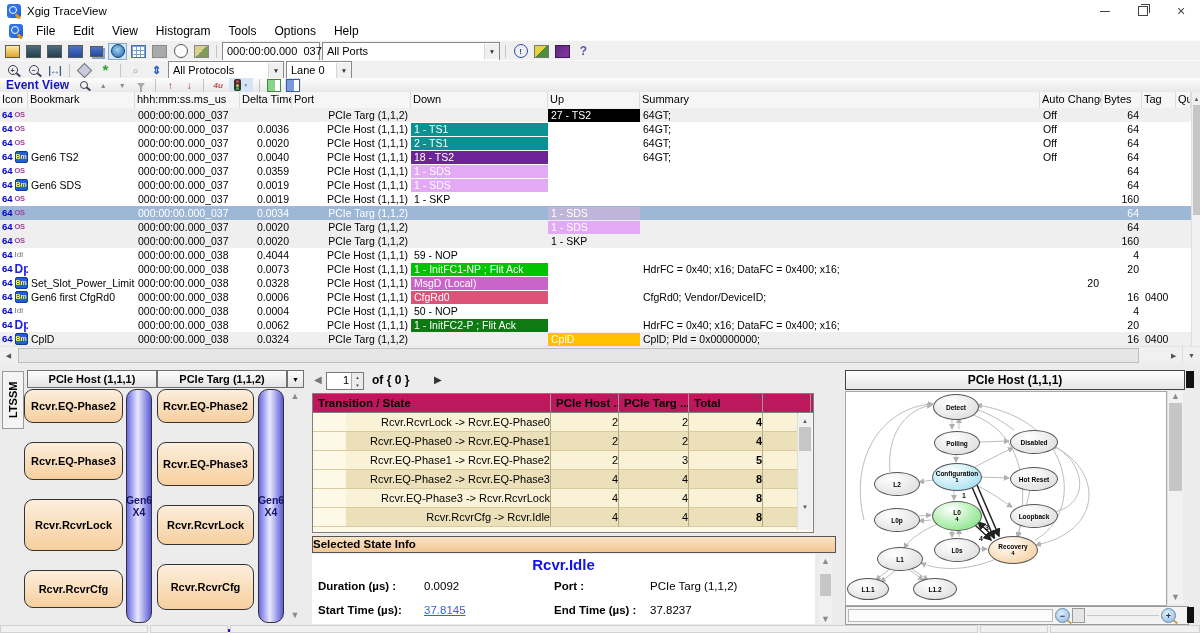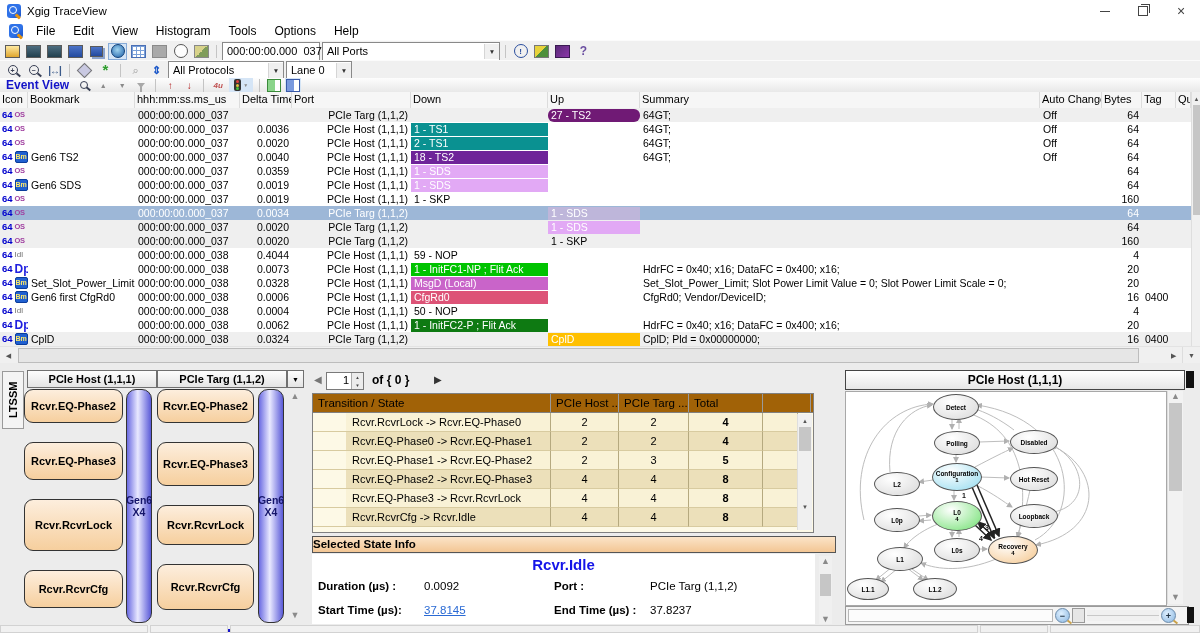--- a/index.html
+++ b/index.html
@@ -105,24 +105,24 @@
           background:linear-gradient(90deg,#6a6ae2,#e9e9ff 45%,#5a5ad8);display:flex;flex-direction:column;align-items:center;justify-content:center;text-align:center;}
   .chev{color:#8a8a8a;font-size:9px;text-align:center;}
   
   .spin{width:36px;height:16px;border:1px solid #7a7a7a;background:#fff;display:flex;}
   .spin .v{flex:1;text-align:right;padding-right:2px;line-height:15px;font-size:11px;}
   .spin .ud{width:11px;border-left:1px solid #aaa;display:flex;flex-direction:column;}
   .spin .ud span{flex:1;font-size:4.5px;display:flex;align-items:center;justify-content:center;background:#ececec;color:#444;}
   .pgar{color:#777;font-size:10px;}
   .oflabel{font-weight:bold;font-size:12px;}
   .trtable{border:1px solid #808080;background:#fdf9e6;}
-  .trhead{display:grid;grid-template-columns:238px 68px 70px 74px 48px;background:#a16207;border-bottom:1px solid #808080;font-weight:normal;}
+  .trhead{display:grid;grid-template-columns:238px 68px 70px 74px 48px;background:#be185d;border-bottom:1px solid #808080;font-weight:bold;}
   .trhead>div{padding:3px 5px;border-right:1px solid #9a9a9a;font-size:11.5px;white-space:nowrap;overflow:hidden;}
   .trrow{display:grid;grid-template-columns:33px 205px 68px 70px 74px 35px;height:19px;line-height:19px;font-size:11px;}
-  .trrow>div{border-right:1px solid #b5a97f;border-bottom:1px solid #d8cba0;white-space:nowrap;overflow:hidden;}
+  .trrow>div{border-right:1px solid #b5a97f;border-bottom:1px solid #d8cba0;white-space:nowrap;overflow:hidden;text-align:right;}
   .trrow .ind{background:#fdf9e6;border-right:none;}
   .trrow.odd>div:not(.ind){background:#f9f2d6;}
   .trrow.even>div:not(.ind){background:#ece0ba;}
   .ctr{text-align:center;}
   .btotal{font-weight:bold;}
   .infobarx{background:linear-gradient(180deg,#fbe4c8,#f3c694);border:1px solid #555;font-weight:bold;font-size:11.5px;line-height:15px;}
   .stateName{color:#1414e8;font-weight:bold;font-size:15px;text-align:center;}
   .ilabel{font-weight:bold;font-size:11.5px;}
   .ival{font-size:11.5px;}
   .ilink{color:#2a6ad4;text-decoration:underline;}
@@ -324,21 +324,21 @@
         <div class="c-icon">
           <span class="n64">64</span>
           <span class="bOS">OS</span>
         </div>
         <div></div>
         <div>000:00:00.000_037</div>
         <div class="ra"></div>
         <div class="ra">PCIe Targ (1,1,2)</div>
         <div class="c-down"></div>
         <div class="c-up">
-          <span class="chip" style="background: #701a75; border-radius: 6px;">27 - TS2</span>
+          <span class="chip" style="background: #000000;">27 - TS2</span>
         </div>
         <div>64GT;</div>
         <div>Off</div>
         <div class="ra">64</div>
         <div></div>
         <div></div>
       </div>
       <div class="gridcols evr">
         <div class="c-icon">
           <span class="n64">64</span>
@@ -554,21 +554,20 @@
           <span class="bBm">Bm</span>
         </div>
         <div>Set_Slot_Power_Limit</div>
         <div>000:00:00.000_038</div>
         <div class="ra">0.0328</div>
         <div class="ra">PCIe Host (1,1,1)</div>
         <div class="c-down">
           <span class="chip" style="background: rgb(201, 100, 201);">MsgD (Local)</span>
         </div>
         <div class="c-up"></div>
-        <div>Set_Slot_Power_Limit; Slot Power Limit Value = 0; Slot Power Limit Scale = 0;</div>
         <div></div>
         <div class="ra">20</div>
         <div></div>
         <div></div>
       </div>
       <div class="gridcols evr">
         <div class="c-icon">
           <span class="n64">64</span>
           <span class="bBm">Bm</span>
         </div>

